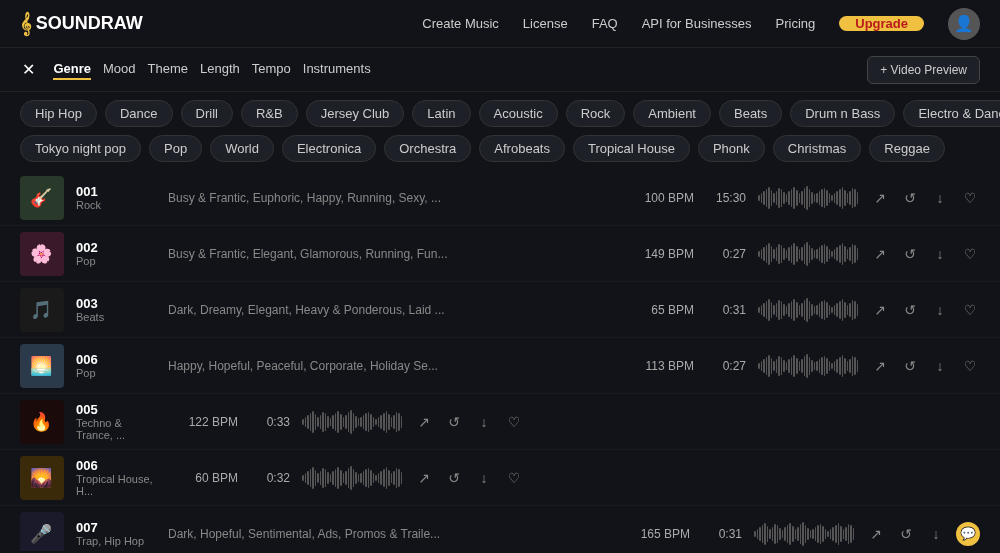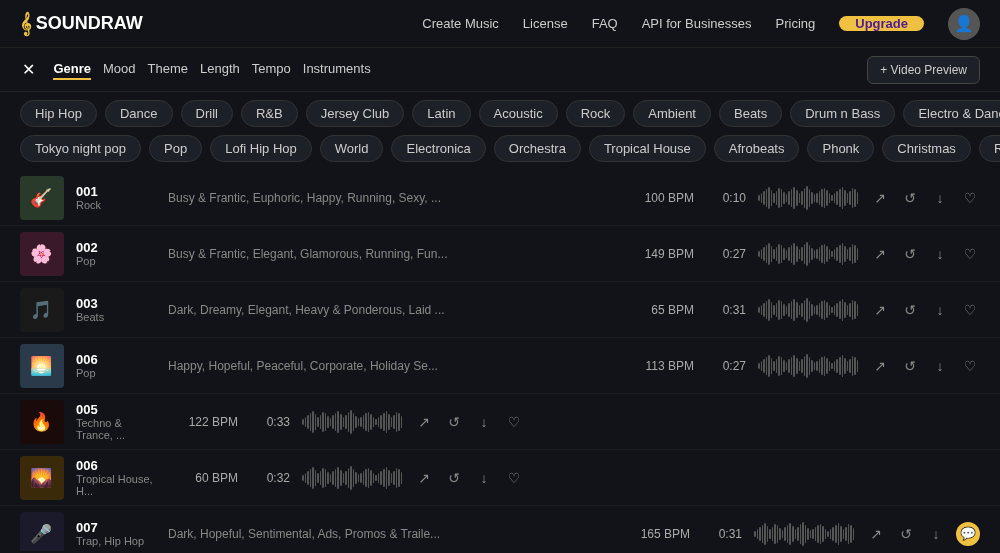--- a/index.html
+++ b/index.html
@@ -40,21 +40,21 @@
       align-items: center;
       gap: 24px;
     }
     .nav-link {
       color: #ccc;
       font-size: 13px;
       cursor: pointer;
     }
     .upgrade-btn {
       background-color: #f0c040;
-      color: #4c1d95;
+      color: #b91c1c;
       border: none;
       border-radius: 20px;
       padding: 0 16px;
       font-weight: 700;
       font-size: 13px;
       cursor: pointer;
     }
     .avatar {
       width: 32px;
       height: 32px;
@@ -288,44 +288,43 @@
       <span class="genre-tag">Acoustic</span>
       <span class="genre-tag">Rock</span>
       <span class="genre-tag">Ambient</span>
       <span class="genre-tag">Beats</span>
       <span class="genre-tag">Drum n Bass</span>
       <span class="genre-tag">Electro &amp; Dance</span>
     </div>
   <div class="genre-row" id="genre-row-2">
       <span class="genre-tag">Tokyo night pop</span>
       <span class="genre-tag">Pop</span>
-      <span class="genre-tag">Lofi Hip Hop</span>
       <span class="genre-tag">World</span>
       <span class="genre-tag">Electronica</span>
       <span class="genre-tag">Orchestra</span>
+      <span class="genre-tag">Afrobeats</span>
       <span class="genre-tag">Tropical House</span>
-      <span class="genre-tag">Afrobeats</span>
       <span class="genre-tag">Phonk</span>
       <span class="genre-tag">Christmas</span>
       <span class="genre-tag">Reggae</span>
     </div>
 </div>
 
 <div class="track-list" id="track-list">
     <div class="track-row">
     <div class="track-thumb">
       <div class="track-thumb-color" style="background:#2a3a2a;">🎸</div>
     </div>
     <div class="track-num-genre">
       <div class="track-num">001</div>
       <div class="track-genre-label">Rock</div>
     </div>
     <div class="track-tags">Busy &amp; Frantic, Euphoric, Happy, Running, Sexy, ...</div>
     <div class="track-bpm">100 BPM</div>
-    <div class="track-dur">0:10</div>
+    <div class="track-dur">15:30</div>
     <div class="waveform">
         <div class="waveform-bar" style="height:6px;"></div>
         <div class="waveform-bar" style="height:10px;"></div>
         <div class="waveform-bar" style="height:14px;"></div>
         <div class="waveform-bar" style="height:18px;"></div>
         <div class="waveform-bar" style="height:22px;"></div>
         <div class="waveform-bar" style="height:16px;"></div>
         <div class="waveform-bar" style="height:10px;"></div>
         <div class="waveform-bar" style="height:14px;"></div>
         <div class="waveform-bar" style="height:20px;"></div>

